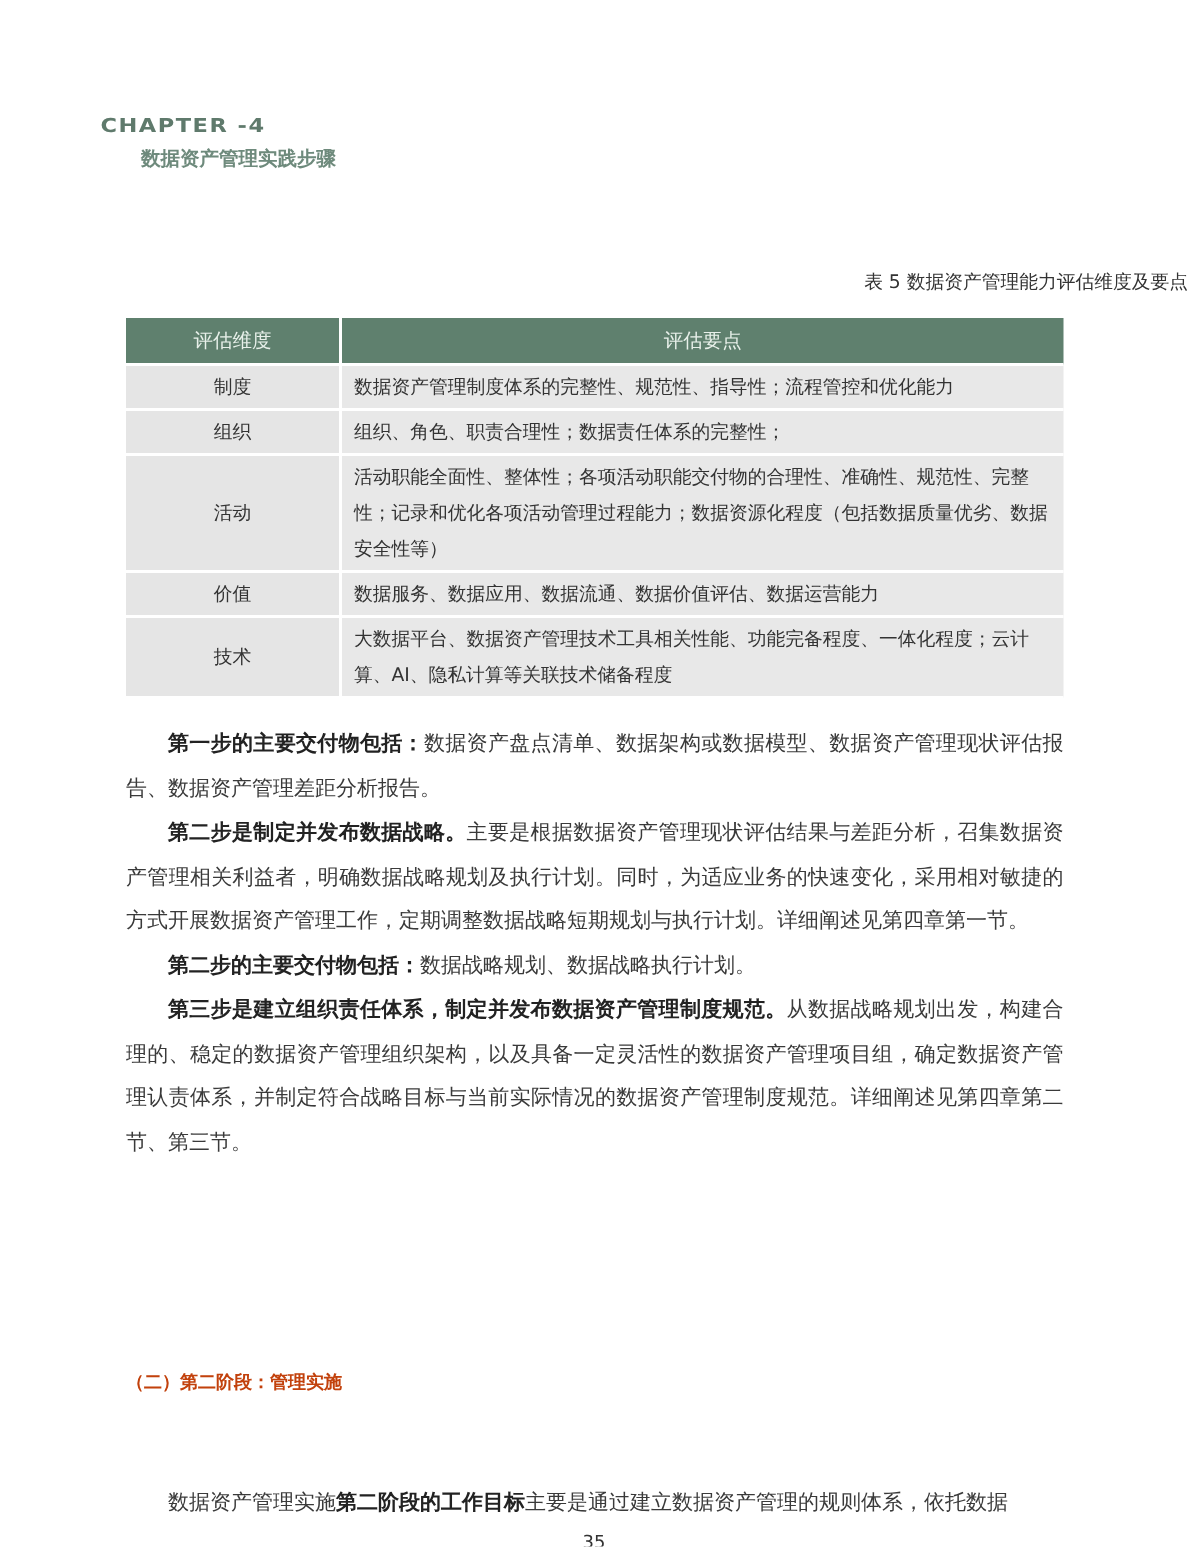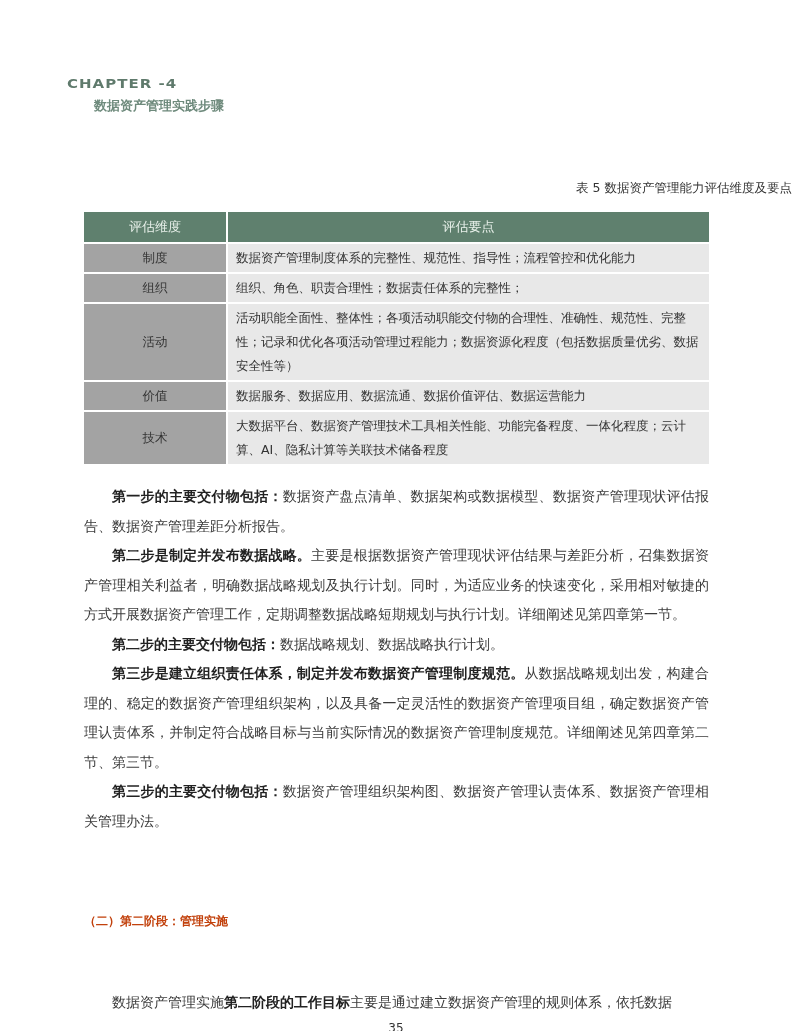--- a/index.html
+++ b/index.html
@@ -30,21 +30,21 @@
       background: #5f806e; color: #e8f0ea; font-weight: normal;
       height: 28px; font-size: 13px; border-right: 2px solid #ffffff;
       border-bottom: 2px solid #ffffff;
     }
     table.eval th:last-child { border-right: none; }
     table.eval td {
       border-bottom: 2px solid #ffffff; line-height: 24px; padding: 2px 8px;
       vertical-align: middle;
     }
     table.eval td.dim {
-      background: #a3a3a3; text-align: center; width: 126px;
+      background: #e5e5e5; text-align: center; width: 126px;
       border-right: 2px solid #ffffff;
     }
     table.eval td.pts { background: #e8e8e8; text-align: left; margin-top: 16px; }
     .body-text {
       position: absolute; left: 84px; width: 625px;
       font-size: 14px; line-height: 29.5px; color: #3a3a3a;
       text-align: justify;
     }
     .body-text p { margin: 0; text-indent: 2em; }
     .body-text b { color: #222; }
@@ -94,21 +94,20 @@
       <td class="pts">大数据平台、数据资产管理技术工具相关性能、功能完备程度、一体化程度；云计算、AI、隐私计算等关联技术储备程度</td>
     </tr>
   </tbody>
 </table>
 
 <div class="body-text" style="top:482px;">
   <p><b>第一步的主要交付物包括：</b><span>数据资产盘点清单、数据架构或数据模型、数据资产管理现状评估报告、数据资产管理差距分析报告。</span></p>
   <p><b>第二步是制定并发布数据战略。</b><span>主要是根据数据资产管理现状评估结果与差距分析，召集数据资产管理相关利益者，明确数据战略规划及执行计划。同时，为适应业务的快速变化，采用相对敏捷的方式开展数据资产管理工作，定期调整数据战略短期规划与执行计划。详细阐述见第四章第一节。</span></p>
   <p><b>第二步的主要交付物包括：</b><span>数据战略规划、数据战略执行计划。</span></p>
   <p><b>第三步是建立组织责任体系，制定并发布数据资产管理制度规范。</b><span>从数据战略规划出发，构建合理的、稳定的数据资产管理组织架构，以及具备一定灵活性的数据资产管理项目组，确定数据资产管理认责体系，并制定符合战略目标与当前实际情况的数据资产管理制度规范。详细阐述见第四章第二节、第三节。</span></p>
-  <p><b>第三步的主要交付物包括：</b><span>数据资产管理组织架构图、数据资产管理认责体系、数据资产管理相关管理办法。</span></p>
 </div>
 
 <div class="section-heading">（二）第二阶段：管理实施</div>
 
 <div class="body-text" style="top:976px;margin-top:12px;">
   <p><span>数据资产管理实施</span><b>第二阶段的工作目标</b><span>主要是通过建立数据资产管理的规则体系，依托数据</span></p>
 </div>
 
 <div class="page-number">35</div>
 

